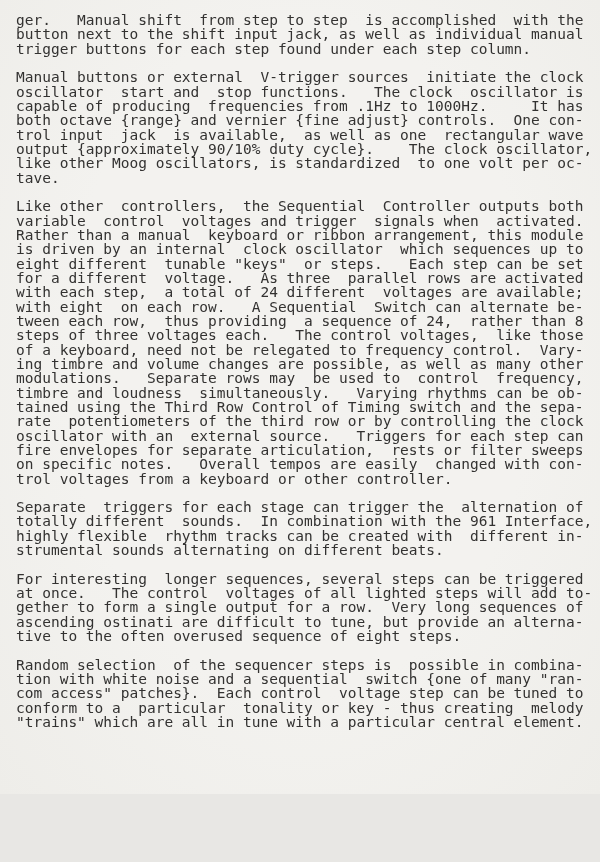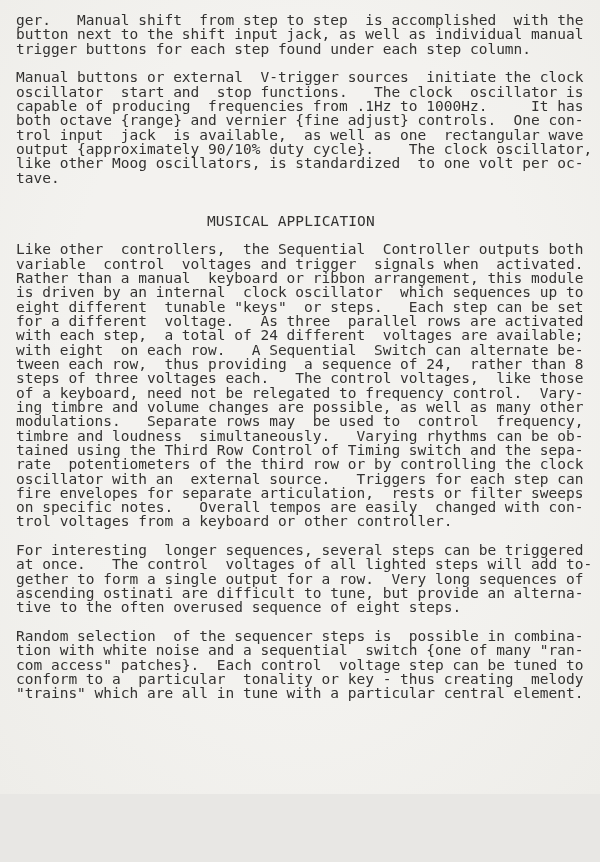--- a/index.html
+++ b/index.html
@@ -56,41 +56,44 @@
 button next to the shift input jack, as well as individual manual
 trigger buttons for each step found under each step column.</div>
     <div class="para">Manual buttons or external  V-trigger sources  initiate the clock
 oscillator  start and  stop functions.   The clock  oscillator is
 capable of producing  frequencies from .1Hz to 1000Hz.     It has
 both octave {range} and vernier {fine adjust} controls.  One con-
 trol input  jack  is available,  as well as one  rectangular wave
 output {approximately 90/10% duty cycle}.    The clock oscillator,
 like other Moog oscillators, is standardized  to one volt per oc-
 tave.</div>
-    <div class="heading">MUSICAL APPLICATION</div>
     <div class="para">Like other  controllers,  the Sequential  Controller outputs both
 variable  control  voltages and trigger  signals when  activated.
 Rather than a manual  keyboard or ribbon arrangement, this module
 is driven by an internal  clock oscillator  which sequences up to
 eight different  tunable "keys"  or steps.   Each step can be set
 for a different  voltage.   As three  parallel rows are activated
 with each step,  a total of 24 different  voltages are available;
 with eight  on each row.   A Sequential  Switch can alternate be-
 tween each row,  thus providing  a sequence of 24,  rather than 8
 steps of three voltages each.   The control voltages,  like those
 of a keyboard, need not be relegated to frequency control.  Vary-
 ing timbre and volume changes are possible, as well as many other
 modulations.   Separate rows may  be used to  control  frequency,
 timbre and loudness  simultaneously.   Varying rhythms can be ob-
 tained using the Third Row Control of Timing switch and the sepa-
 rate  potentiometers of the third row or by controlling the clock
 oscillator with an  external source.   Triggers for each step can
 fire envelopes for separate articulation,  rests or filter sweeps
 on specific notes.   Overall tempos are easily  changed with con-
 trol voltages from a keyboard or other controller.</div>
+    <div class="para">Separate  triggers for each stage can trigger the  alternation of
+totally different  sounds.  In combination with the 961 Interface,
+highly flexible  rhythm tracks can be created with  different in-
+strumental sounds alternating on different beats.</div>
     <div class="para">For interesting  longer sequences, several steps can be triggered
 at once.   The control  voltages of all lighted steps will add to-
 gether to form a single output for a row.  Very long sequences of
 ascending ostinati are difficult to tune, but provide an alterna-
 tive to the often overused sequence of eight steps.</div>
     <div class="para">Random selection  of the sequencer steps is  possible in combina-
 tion with white noise and a sequential  switch {one of many "ran-
 com access" patches}.  Each control  voltage step can be tuned to
 conform to a  particular  tonality or key - thus creating  melody
 "trains" which are all in tune with a particular central element.</div>

